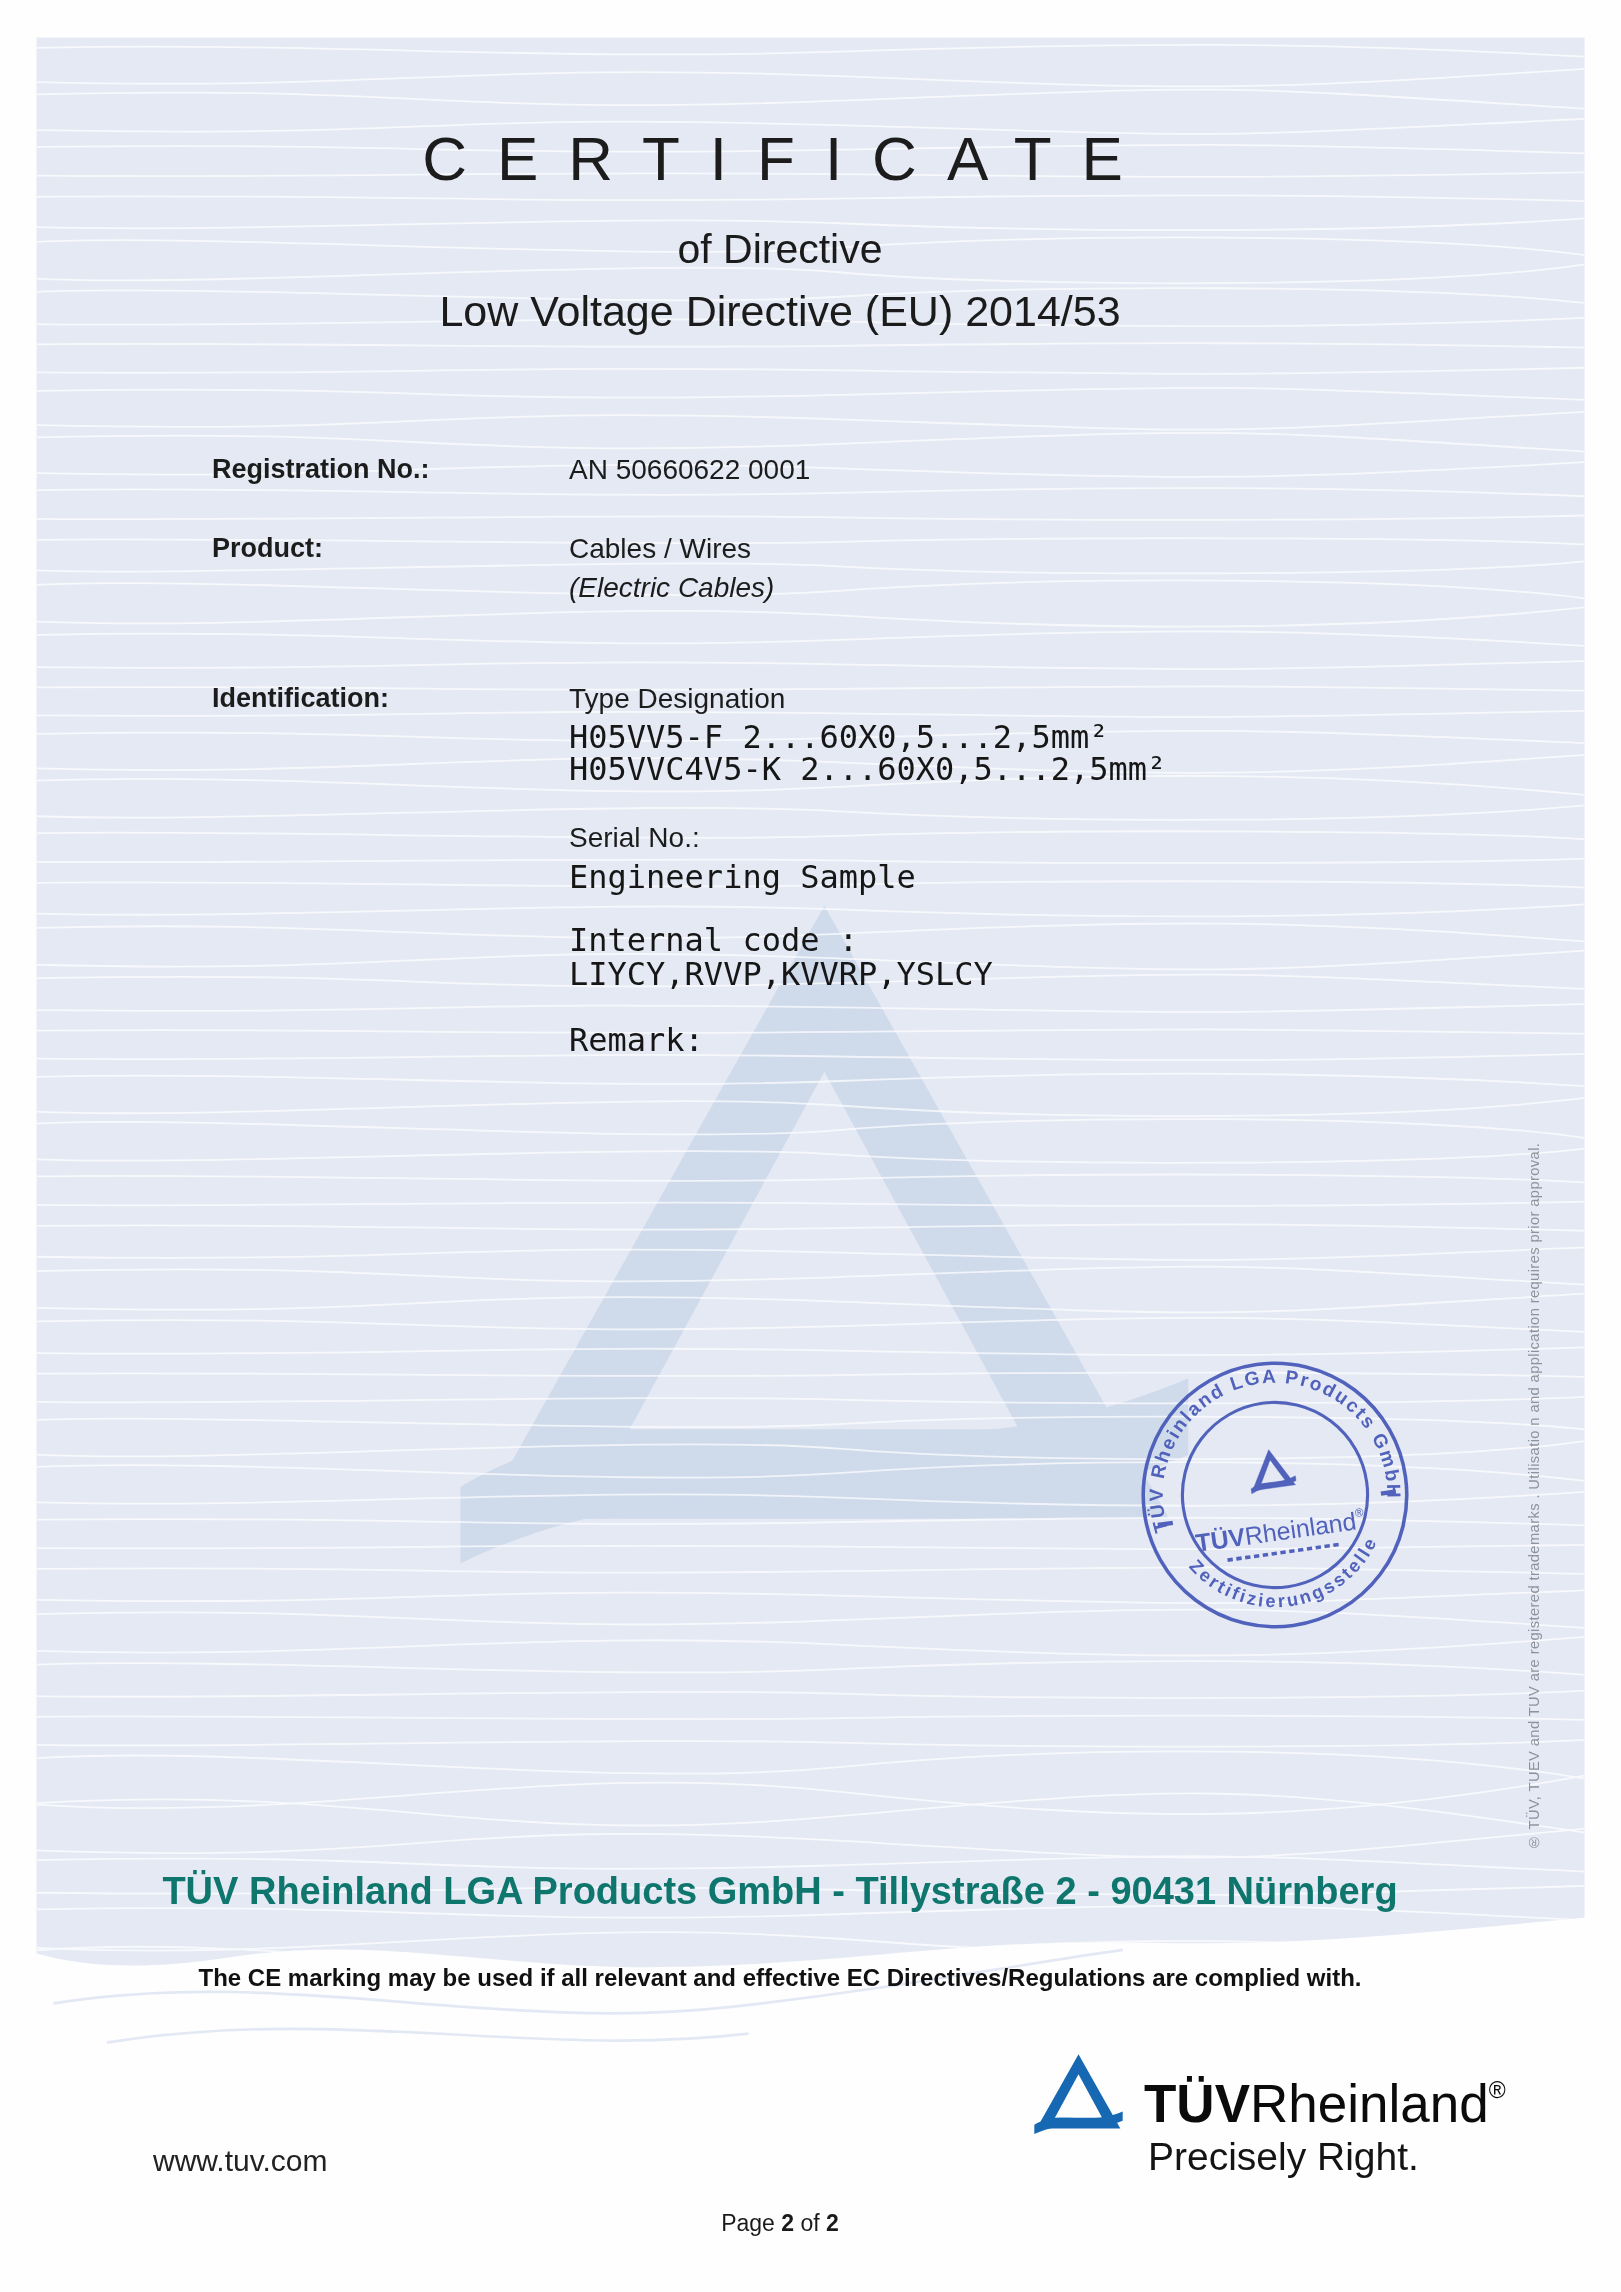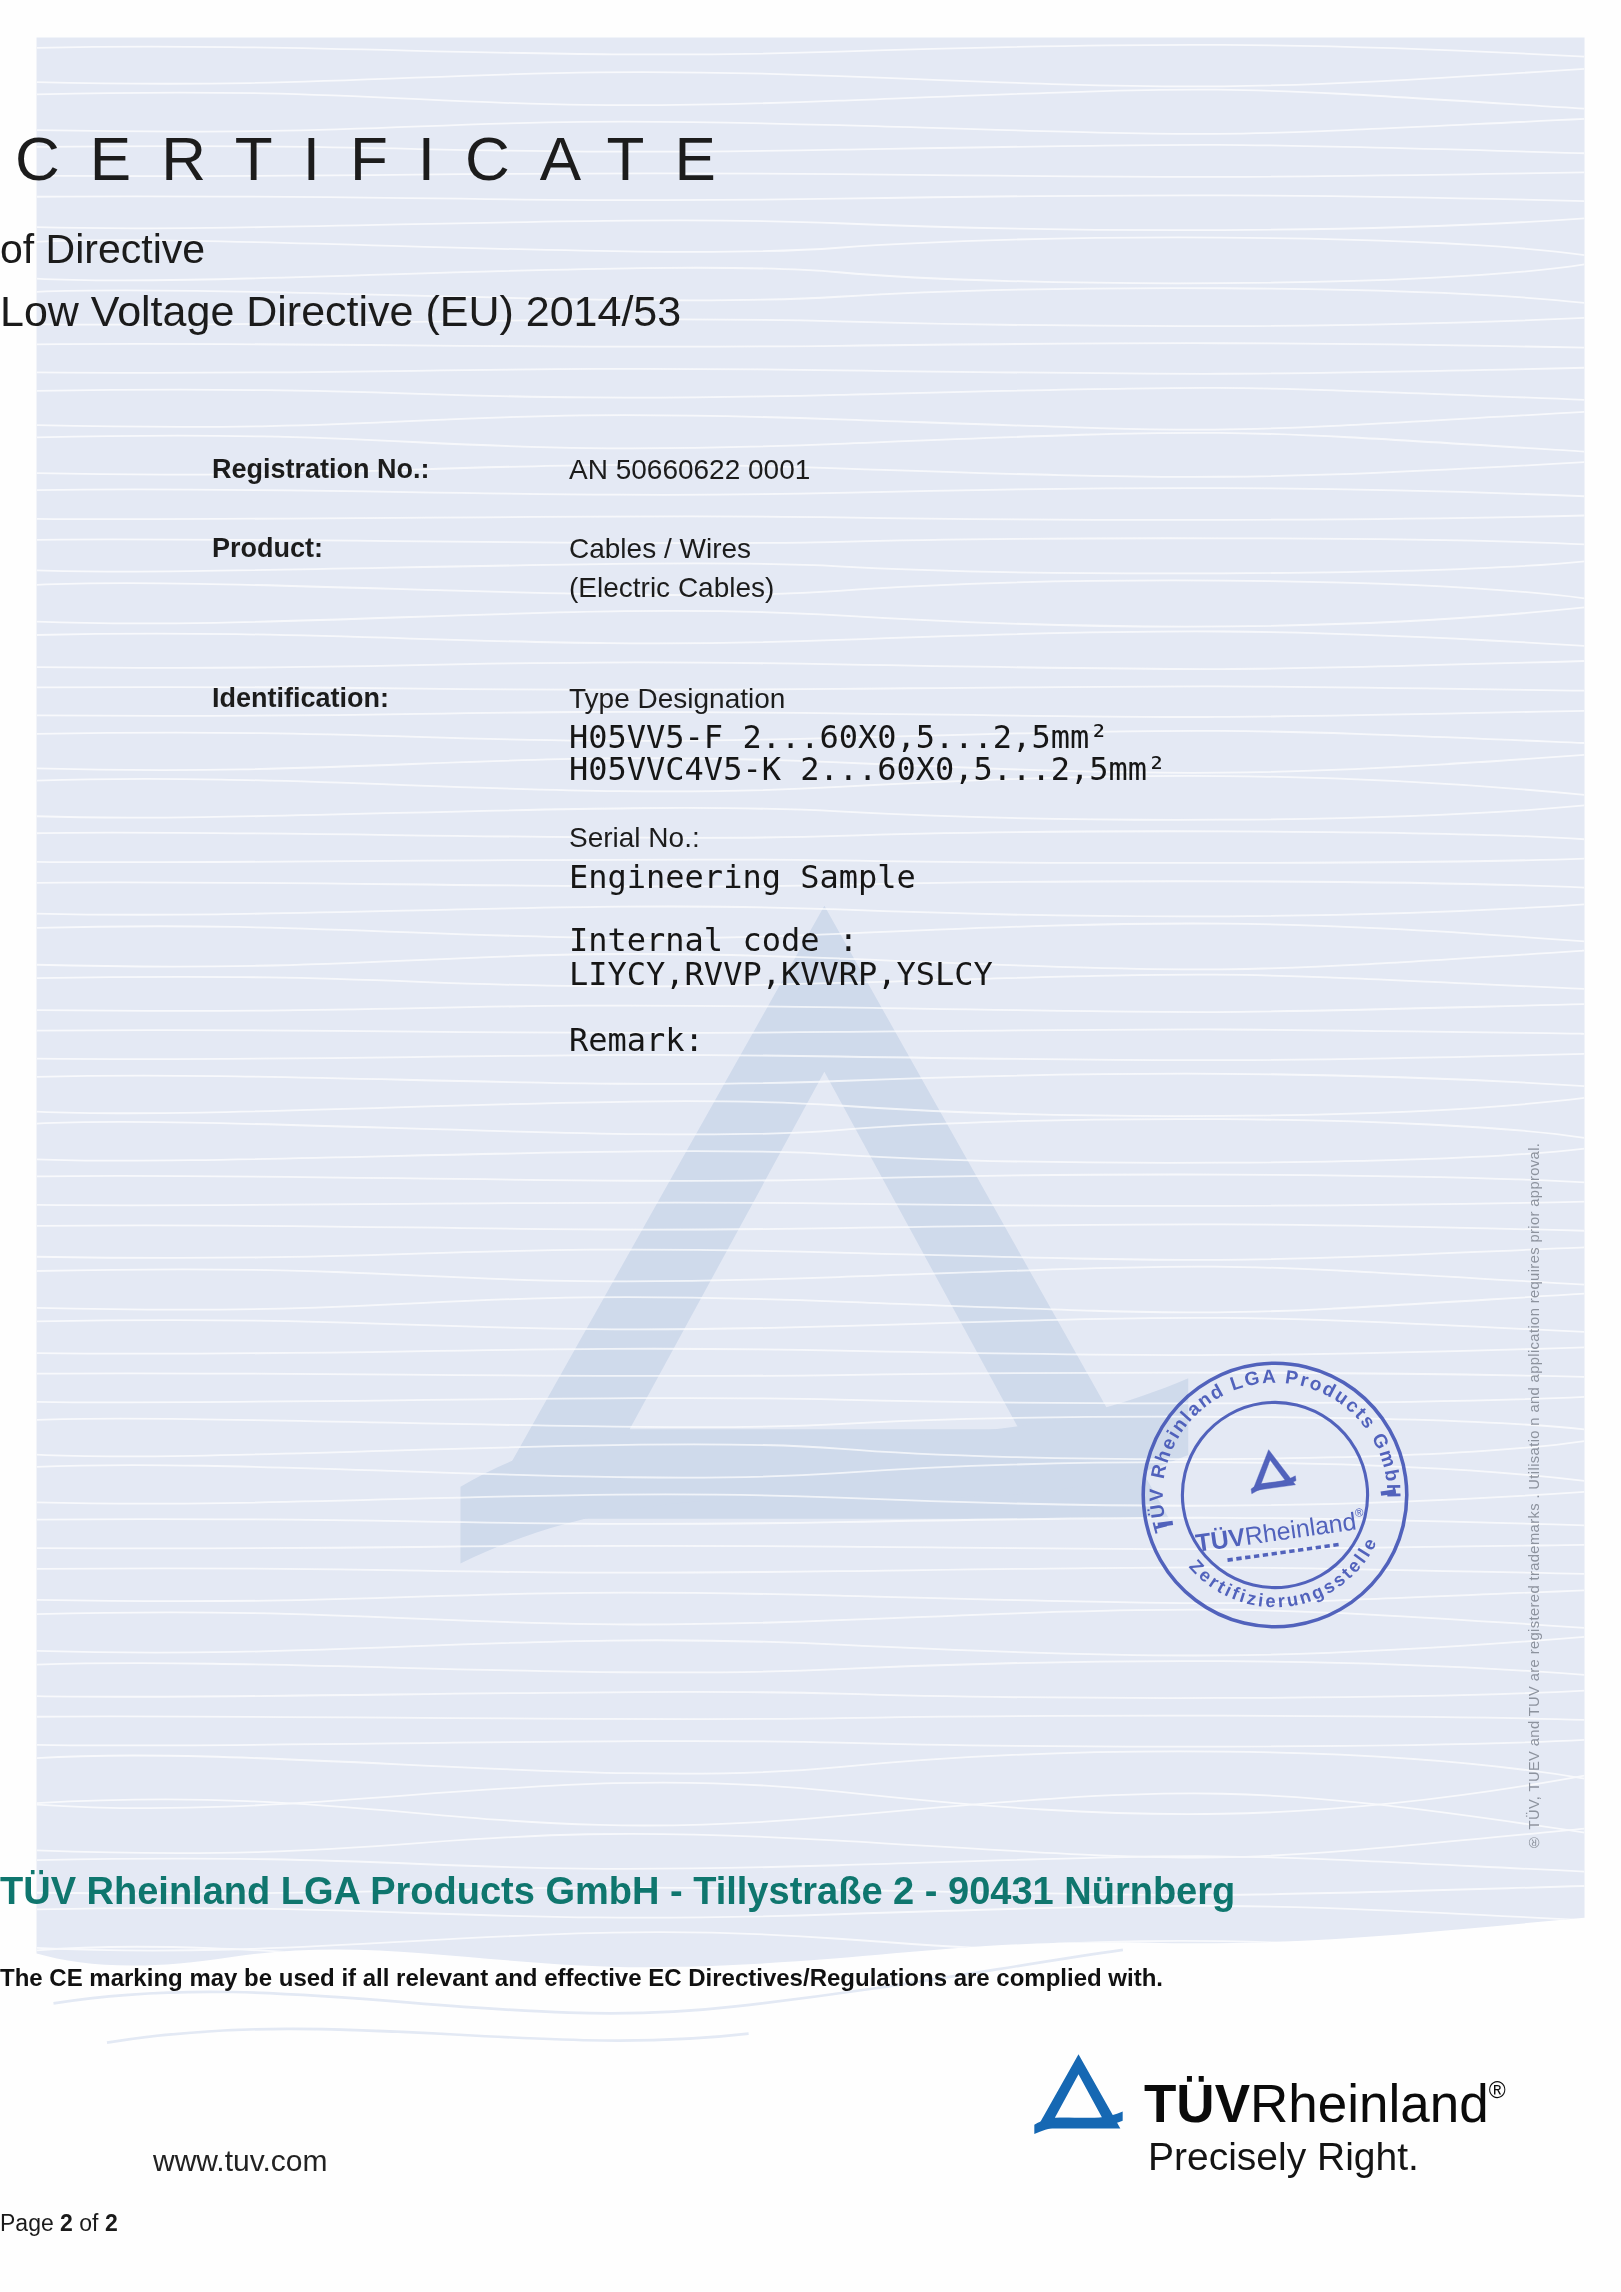--- a/index.html
+++ b/index.html
@@ -1,26 +1,26 @@
 <!DOCTYPE html>
 <html style="font-size:14.3px"><head>
 <meta charset="utf-8">
 <style>
   html,body{margin:0;padding:0;background:#ffffff;}
   .page{position:relative;width:1622px;height:2293px;background:#fefefe;overflow:hidden;
         font-family:"Liberation Sans",sans-serif;color:#1b1b1b;}
   .abs{position:absolute;}
   .bg-svg{position:absolute;left:0;top:0;width:1622px;height:2293px;}
-  .center{left:0;width:1560px;}
+  .center{left:0;width:1560px;text-align:center;}
   .title{top:123px;font-size:62px;letter-spacing:30px;text-indent:15px;font-weight:400;color:#1c1c1c;}
   .sub1{top:226px;font-size:41px;}
   .sub2{top:287px;font-size:43px;}
   .lbl{left:212px;font-size:27px;font-weight:700;color:#1c1c1c;white-space:nowrap;}
   .val{left:569px;font-size:28px;color:#1c1c1c;white-space:nowrap;}
-  .ital{}
+  .ital{font-style:italic;}
   .mono{left:569px;font-family:"DejaVu Sans Mono",monospace;font-size:32px;color:#161616;white-space:nowrap;}
   .company{top:1870px;font-size:38px;font-weight:700;color:#0f766e;}
   .ce{top:1964px;font-size:24px;font-weight:700;color:#111;}
   .website{left:153px;top:2144px;font-size:30px;color:#222;}
   .pageline{top:2210px;font-size:23px;color:#1a1a1a;}
   .pageline b{font-weight:700;}
   .brand{left:1144px;top:2073px;font-size:53px;color:#0b0b0b;white-space:nowrap;}
   .brand .b{font-weight:700;}
   .brand sup{font-size:23px;position:relative;top:-5.3px;font-weight:400;}
   .tagline{left:1148px;top:2135px;font-size:39px;color:#141414;}

